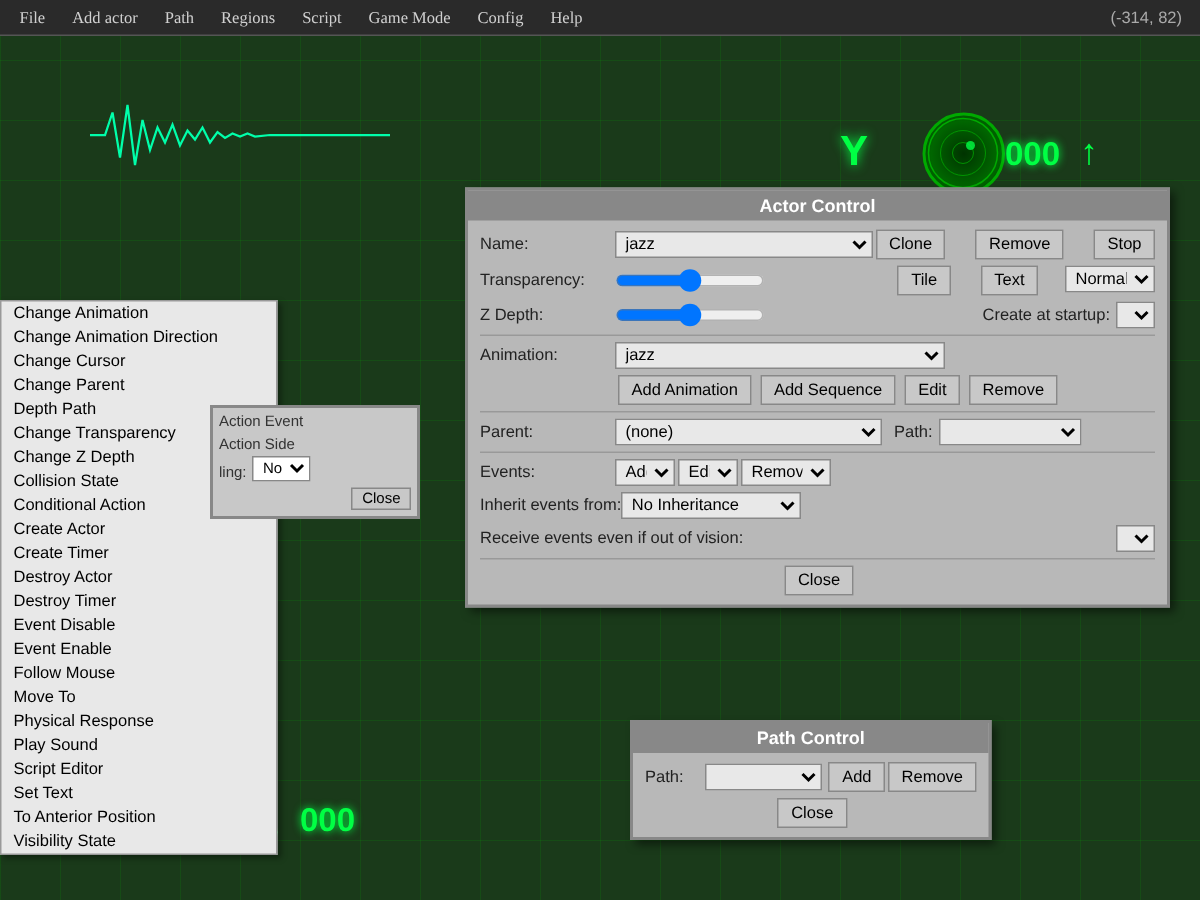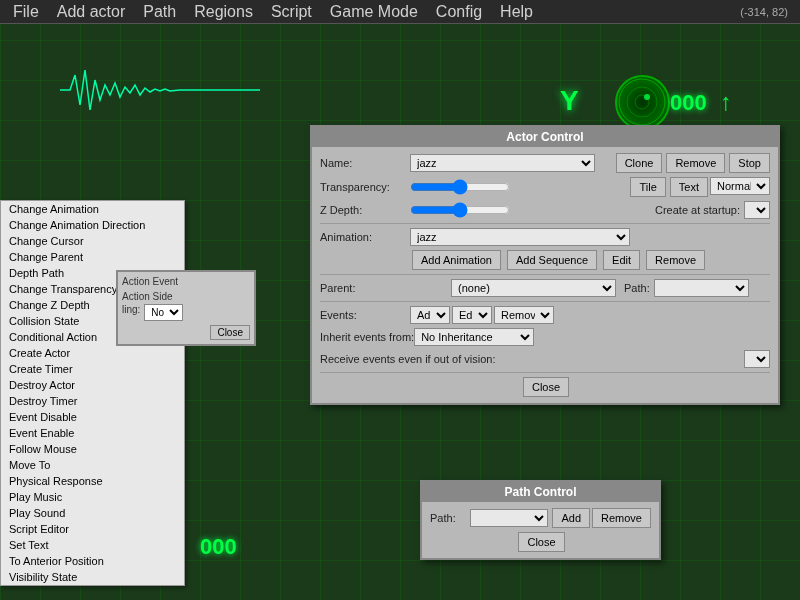--- a/index.html
+++ b/index.html
@@ -34,22 +34,23 @@
       border-bottom: 1px solid #555;
       display: flex;
       align-items: center;
       z-index: 100;
       padding: 0 4px;
     }
     .menu-item {
       padding: 2px 8px;
       color: #d0d0d0;
       cursor: pointer;
-      font-size: 16px;
+      font-size: 11px;
       border: 1px solid transparent;
+      font-family: Liberation Serif, serif;
     }
     .menu-coords {
       margin-left: auto;
       color: #aaa;
       font-size: 11px;
       padding-right: 8px;
     }
 
     
     .context-menu {
@@ -66,36 +67,36 @@
       padding: 2px 8px;
       color: #000;
       font-size: 11px;
       cursor: pointer;
       white-space: nowrap;
     }
 
     
     .event-dialog {
       position: absolute;
-      left: 116px;
+      left: 140px;
       top: 270px;
       width: 140px;
       background: #c8c8c8;
       border: 2px solid #888;
       z-index: 201;
       padding: 4px;
     }
     .event-dialog-title {
       font-size: 10px;
       color: #333;
       margin-bottom: 4px;
     }
     .event-dialog-row {
       display: flex;
-      align-items: flex-start;
+      align-items: flex-end;
       margin-bottom: 2px;
       font-size: 10px;
     }
     .small-select {
       font-size: 10px;
       background: #fff;
       border: 1px solid #888;
       padding: 1px 2px;
     }
     .small-button {
@@ -150,21 +151,21 @@
       padding: 2px 8px;
       font-size: 11px;
       cursor: pointer;
       height: 20px;
       margin-left: 2px;
     }
 
     .right-buttons {
       margin-left: auto;
       display: flex;
-      gap: 2px;
+      gap: 18px;
     }
 
     .separator { border-top: 1px solid #999; margin: 4px 0; }
 
     
     .path-control {
       position: absolute;
       top: 480px;
       left: 420px;
       width: 241px;
@@ -253,21 +254,21 @@
       width: 30px;
       height: 30px;
       border-radius: 50%;
       background: radial-gradient(circle, #88ff88 0%, #00aa00 70%);
       border: 2px solid #00ff00;
       z-index: 10;
     }
 
     .inherit-select { width: 120px; }
     .path-select { width: 100px; }
-    .parent-select { width: 165px; margin-left: 41px; }
+    .parent-select { width: 178px; }
     .anim-select { width: 220px; }
     .name-select { width: 185px; }
     .transp-input { width: 100px; }
     .zdepth-input { width: 100px; }
     .yes-select { width: 26px; }
   </style>
 </head>
 <body>
 
 <div class="grid-bg"></div>
@@ -316,21 +317,20 @@
   <div class="context-menu-item">Conditional Action</div>
   <div class="context-menu-item">Create Actor</div>
   <div class="context-menu-item">Create Timer</div>
   <div class="context-menu-item">Destroy Actor</div>
   <div class="context-menu-item">Destroy Timer</div>
   <div class="context-menu-item">Event Disable</div>
   <div class="context-menu-item">Event Enable</div>
   <div class="context-menu-item">Follow Mouse</div>
   <div class="context-menu-item">Move To</div>
   <div class="context-menu-item">Physical Response</div>
-  <div class="context-menu-item">Play Music</div>
   <div class="context-menu-item">Play Sound</div>
   <div class="context-menu-item">Script Editor</div>
   <div class="context-menu-item">Set Text</div>
   <div class="context-menu-item">To Anterior Position</div>
   <div class="context-menu-item">Visibility State</div>
 </div>
 
 <div class="event-dialog">
   <div class="event-dialog-title">
     <span>Action Event</span>

